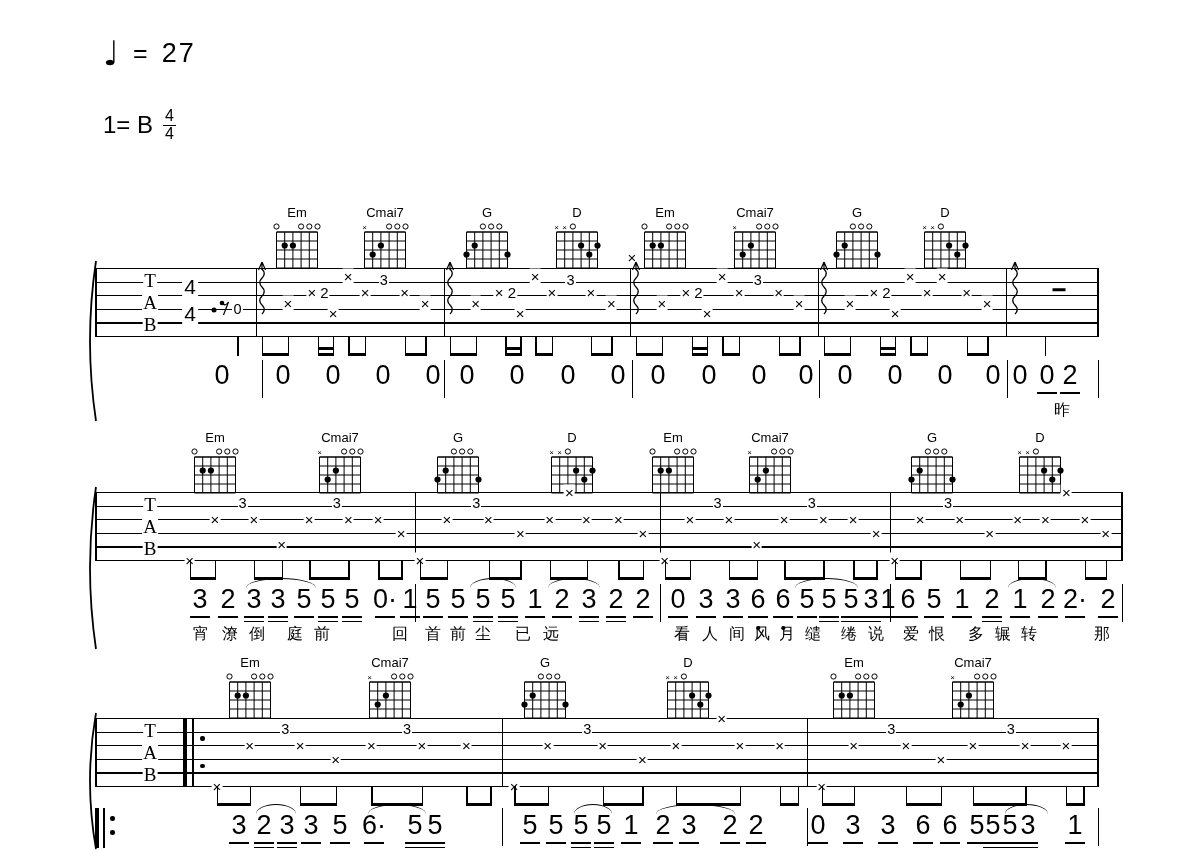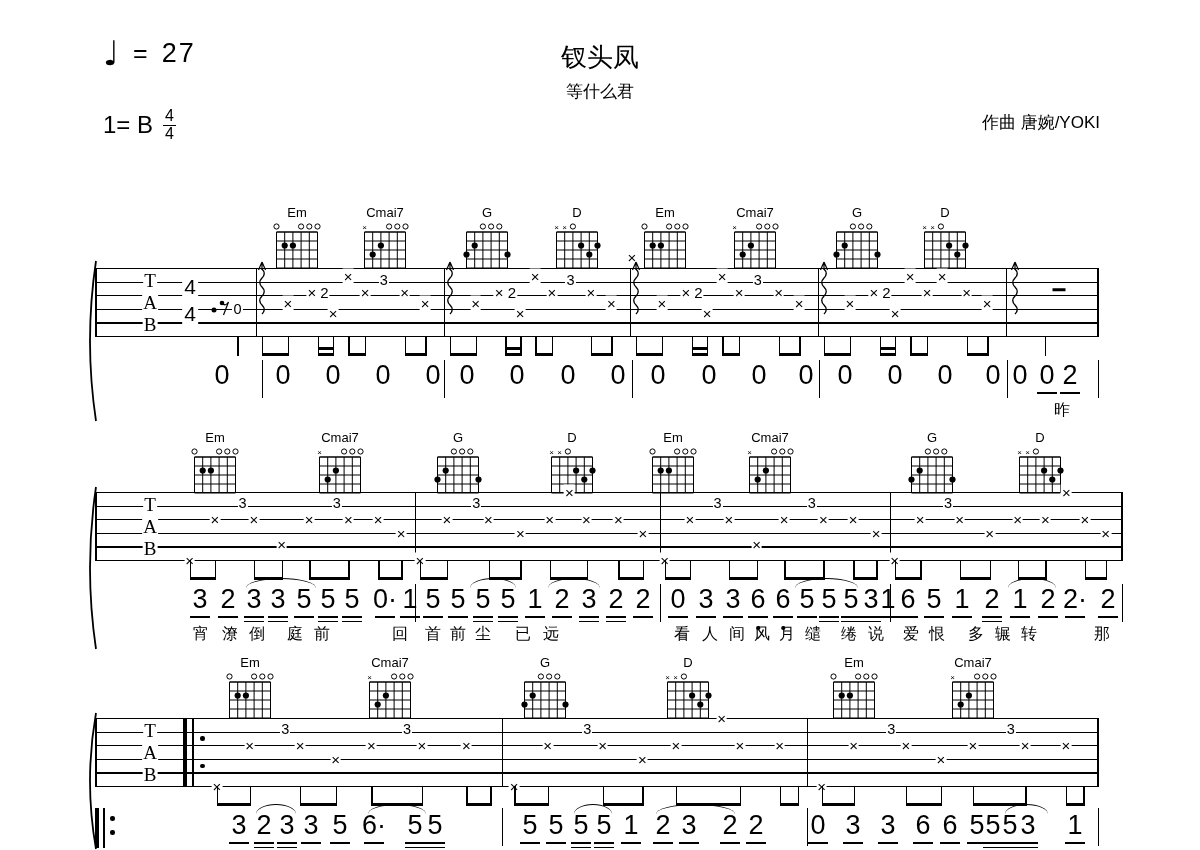--- a/index.html
+++ b/index.html
@@ -40,31 +40,28 @@
 </style>
 </head>
 <body>
 
 <div id="canvas">
   <div class="abs" id="tempo">
     <span class="note">♩</span>
     <span class="eq">=</span>
     <span class="val">27</span>
   </div>
-  <div class="abs" id="title">钗头凤</div>
-  <div class="abs" id="artist">等什么君</div>
   <div class="abs" id="keyline">
     <span>1= B</span>
     <span class="frac">
       <span class="tn">4</span>
       <span>4</span>
     </span>
   </div>
   <div class="abs" id="credits">
-    <div>作曲 唐婉/YOKI</div>
   </div>
   <div class="abs" id="score" style="left:0;top:0;width:1200px;height:850px;">
       <div class="abs" style="left: 82px; top: 260px;"><svg width="16" height="162">
           <path d="M14 1 Q2 81 14 161" stroke="#000" stroke-width="1.8" fill="none"></path>
         </svg></div>
       <div class="chord" style="left: 297px; top: 206px; width: 50px;"><div class="cname">Em</div><svg width="50" height="50">
           <circle cx="4.5" cy="6.5" r="2.6" fill="none" stroke="#000" stroke-width="1"></circle>
           <circle cx="29.099999999999998" cy="6.5" r="2.6" fill="none" stroke="#000" stroke-width="1"></circle>
           <circle cx="37.3" cy="6.5" r="2.6" fill="none" stroke="#000" stroke-width="1"></circle>
           <circle cx="45.5" cy="6.5" r="2.6" fill="none" stroke="#000" stroke-width="1"></circle>

